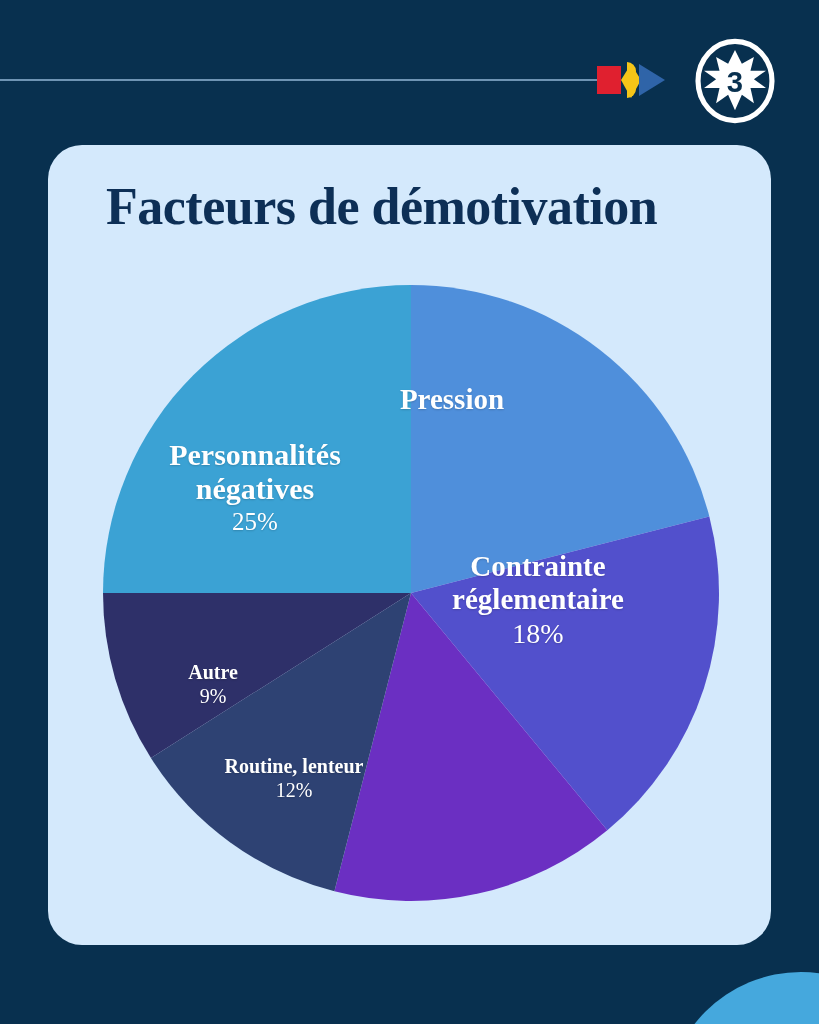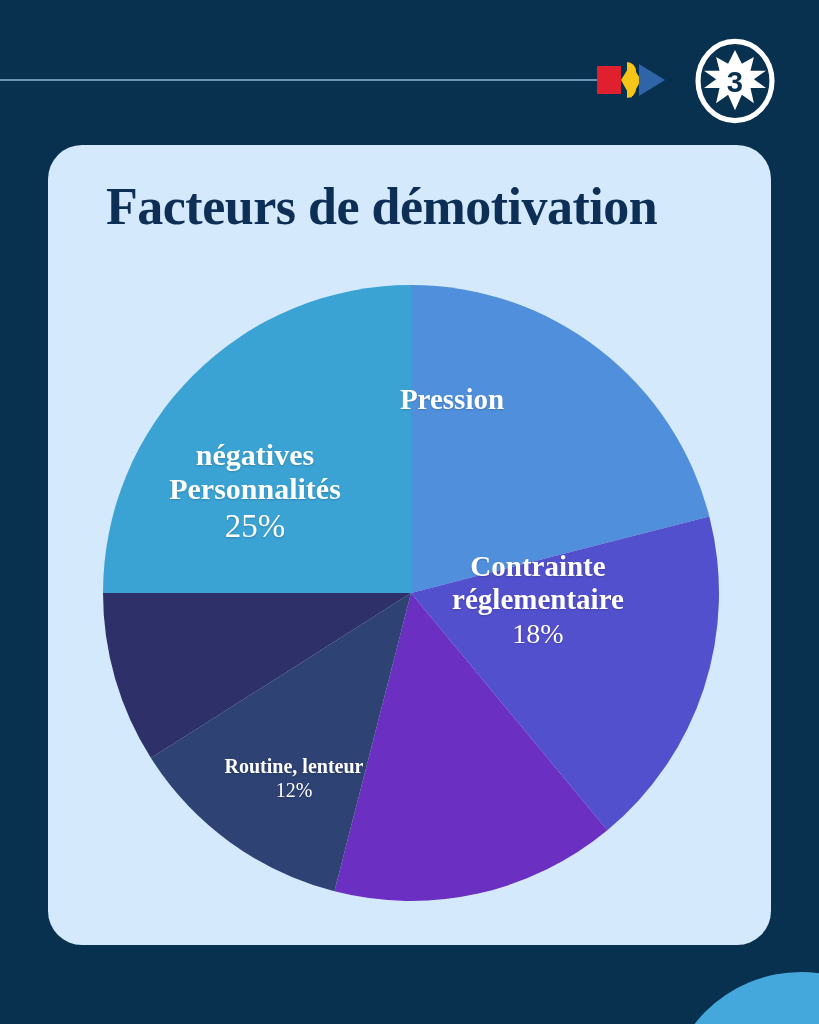--- a/index.html
+++ b/index.html
@@ -118,21 +118,21 @@
   #label-manque     { left: 300px; top: 570px; width: 220px; font-size: 29px; }
   #label-manque .pc { font-size: 28px; margin-top: 2px; }
 
   #label-routine    { left: 136px; top: 610px; width: 220px; font-size: 20px; }
   #label-routine .pc { font-size: 20px; margin-top: 1px; }
 
   #label-autre      { left: 90px; top: 516px; width: 150px; font-size: 20px; }
   #label-autre .pc  { font-size: 20px; margin-top: 1px; }
 
   #label-personnalites { left: 62px; top: 293px; width: 290px; font-size: 30px; }
-  #label-personnalites .pc { font-size: 33px; margin-top: 2px; }
+  #label-personnalites .pc { font-size: 25px; margin-top: 2px; }
 </style>
 </head>
 <body>
 
 <div id="deco-circle"></div>
 
 <div id="header">
   <div id="header-rule"></div>
 
   <svg id="arrow-mark" viewBox="0 0 68 44">
@@ -160,36 +160,40 @@
     <svg id="pie-svg" width="723" height="800" viewBox="0 0 723 800">
         <path d="M 363 448 L 363 140 A 308 308 0 0 1 661.3236136276184 371.40351475322467 Z" fill="#4f8fdb"></path>
         <path d="M 363 448 L 661.3236136276184 371.40351475322467 A 308 308 0 0 1 559.3265888425965 685.318078774943 Z" fill="#5250cc"></path>
         <path d="M 363 448 L 559.3265888425965 685.318078774943 A 308 308 0 0 1 286.4035147532248 746.3236136276184 Z" fill="#6b2fc2"></path>
         <path d="M 363 448 L 286.4035147532248 746.3236136276184 A 308 308 0 0 1 102.94699894537933 613.0346528535309 Z" fill="#2e4273"></path>
         <path d="M 363 448 L 102.94699894537933 613.0346528535309 A 308 308 0 0 1 55 448.00000000000006 Z" fill="#2e3069"></path>
         <path d="M 363 448 L 55 448.00000000000006 A 308 308 0 0 1 362.99999999999994 140 Z" fill="#3ba2d4"></path>
       </svg>
 
     <div class="slice-label" id="label-personnalites">
+      <span class="nm">Personnalités</span>
       <span class="nm">négatives</span>
-      <span class="nm">Personnalités</span>
       <span class="pc">25%</span>
     </div>
 
     <div class="slice-label" id="label-pression">
       <span class="nm">Pression</span>
     </div>
 
     <div class="slice-label" id="label-contrainte">
       <span class="nm">Contrainte</span>
       <span class="nm">réglementaire</span>
       <span class="pc">18%</span>
     </div>
 
 
     <div class="slice-label" id="label-routine">
       <span class="nm">Routine, lenteur</span>
       <span class="pc">12%</span>
     </div>
 
+    <div class="slice-label" id="label-autre">
+      <span class="nm">Autre</span>
+      <span class="pc">9%</span>
+    </div>
   </div>
 
 </div>
 
 </body></html>

